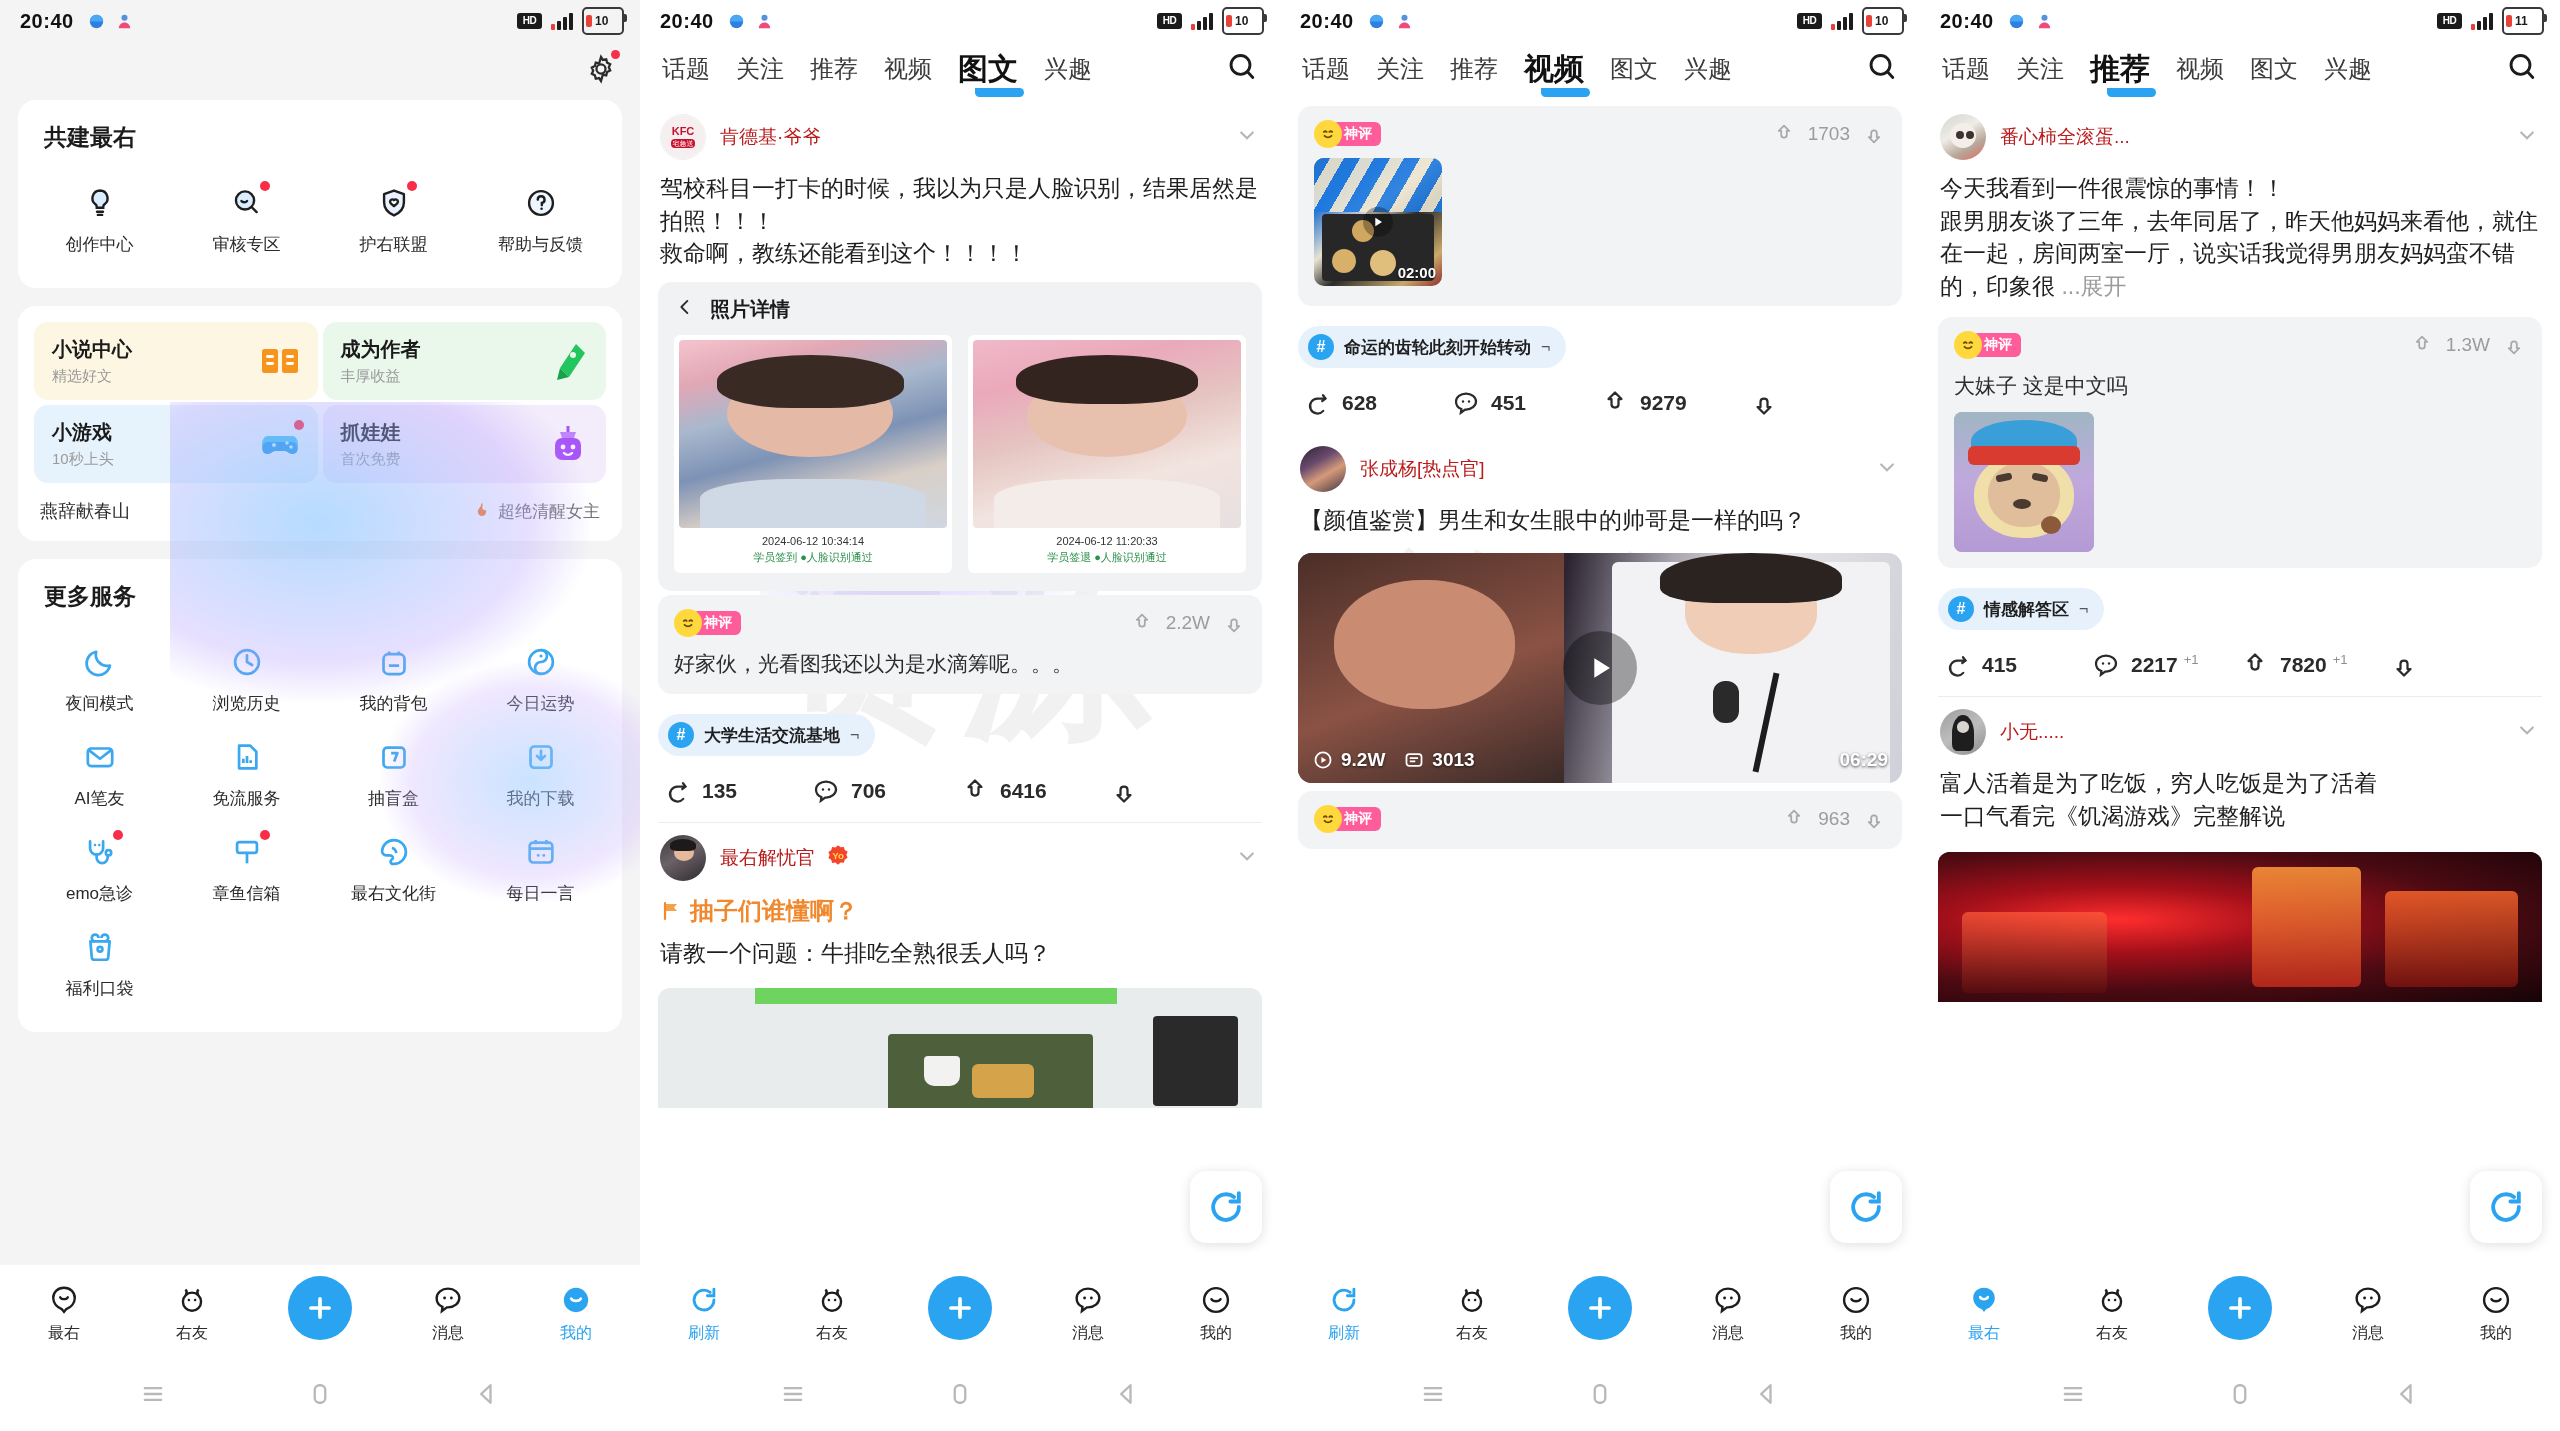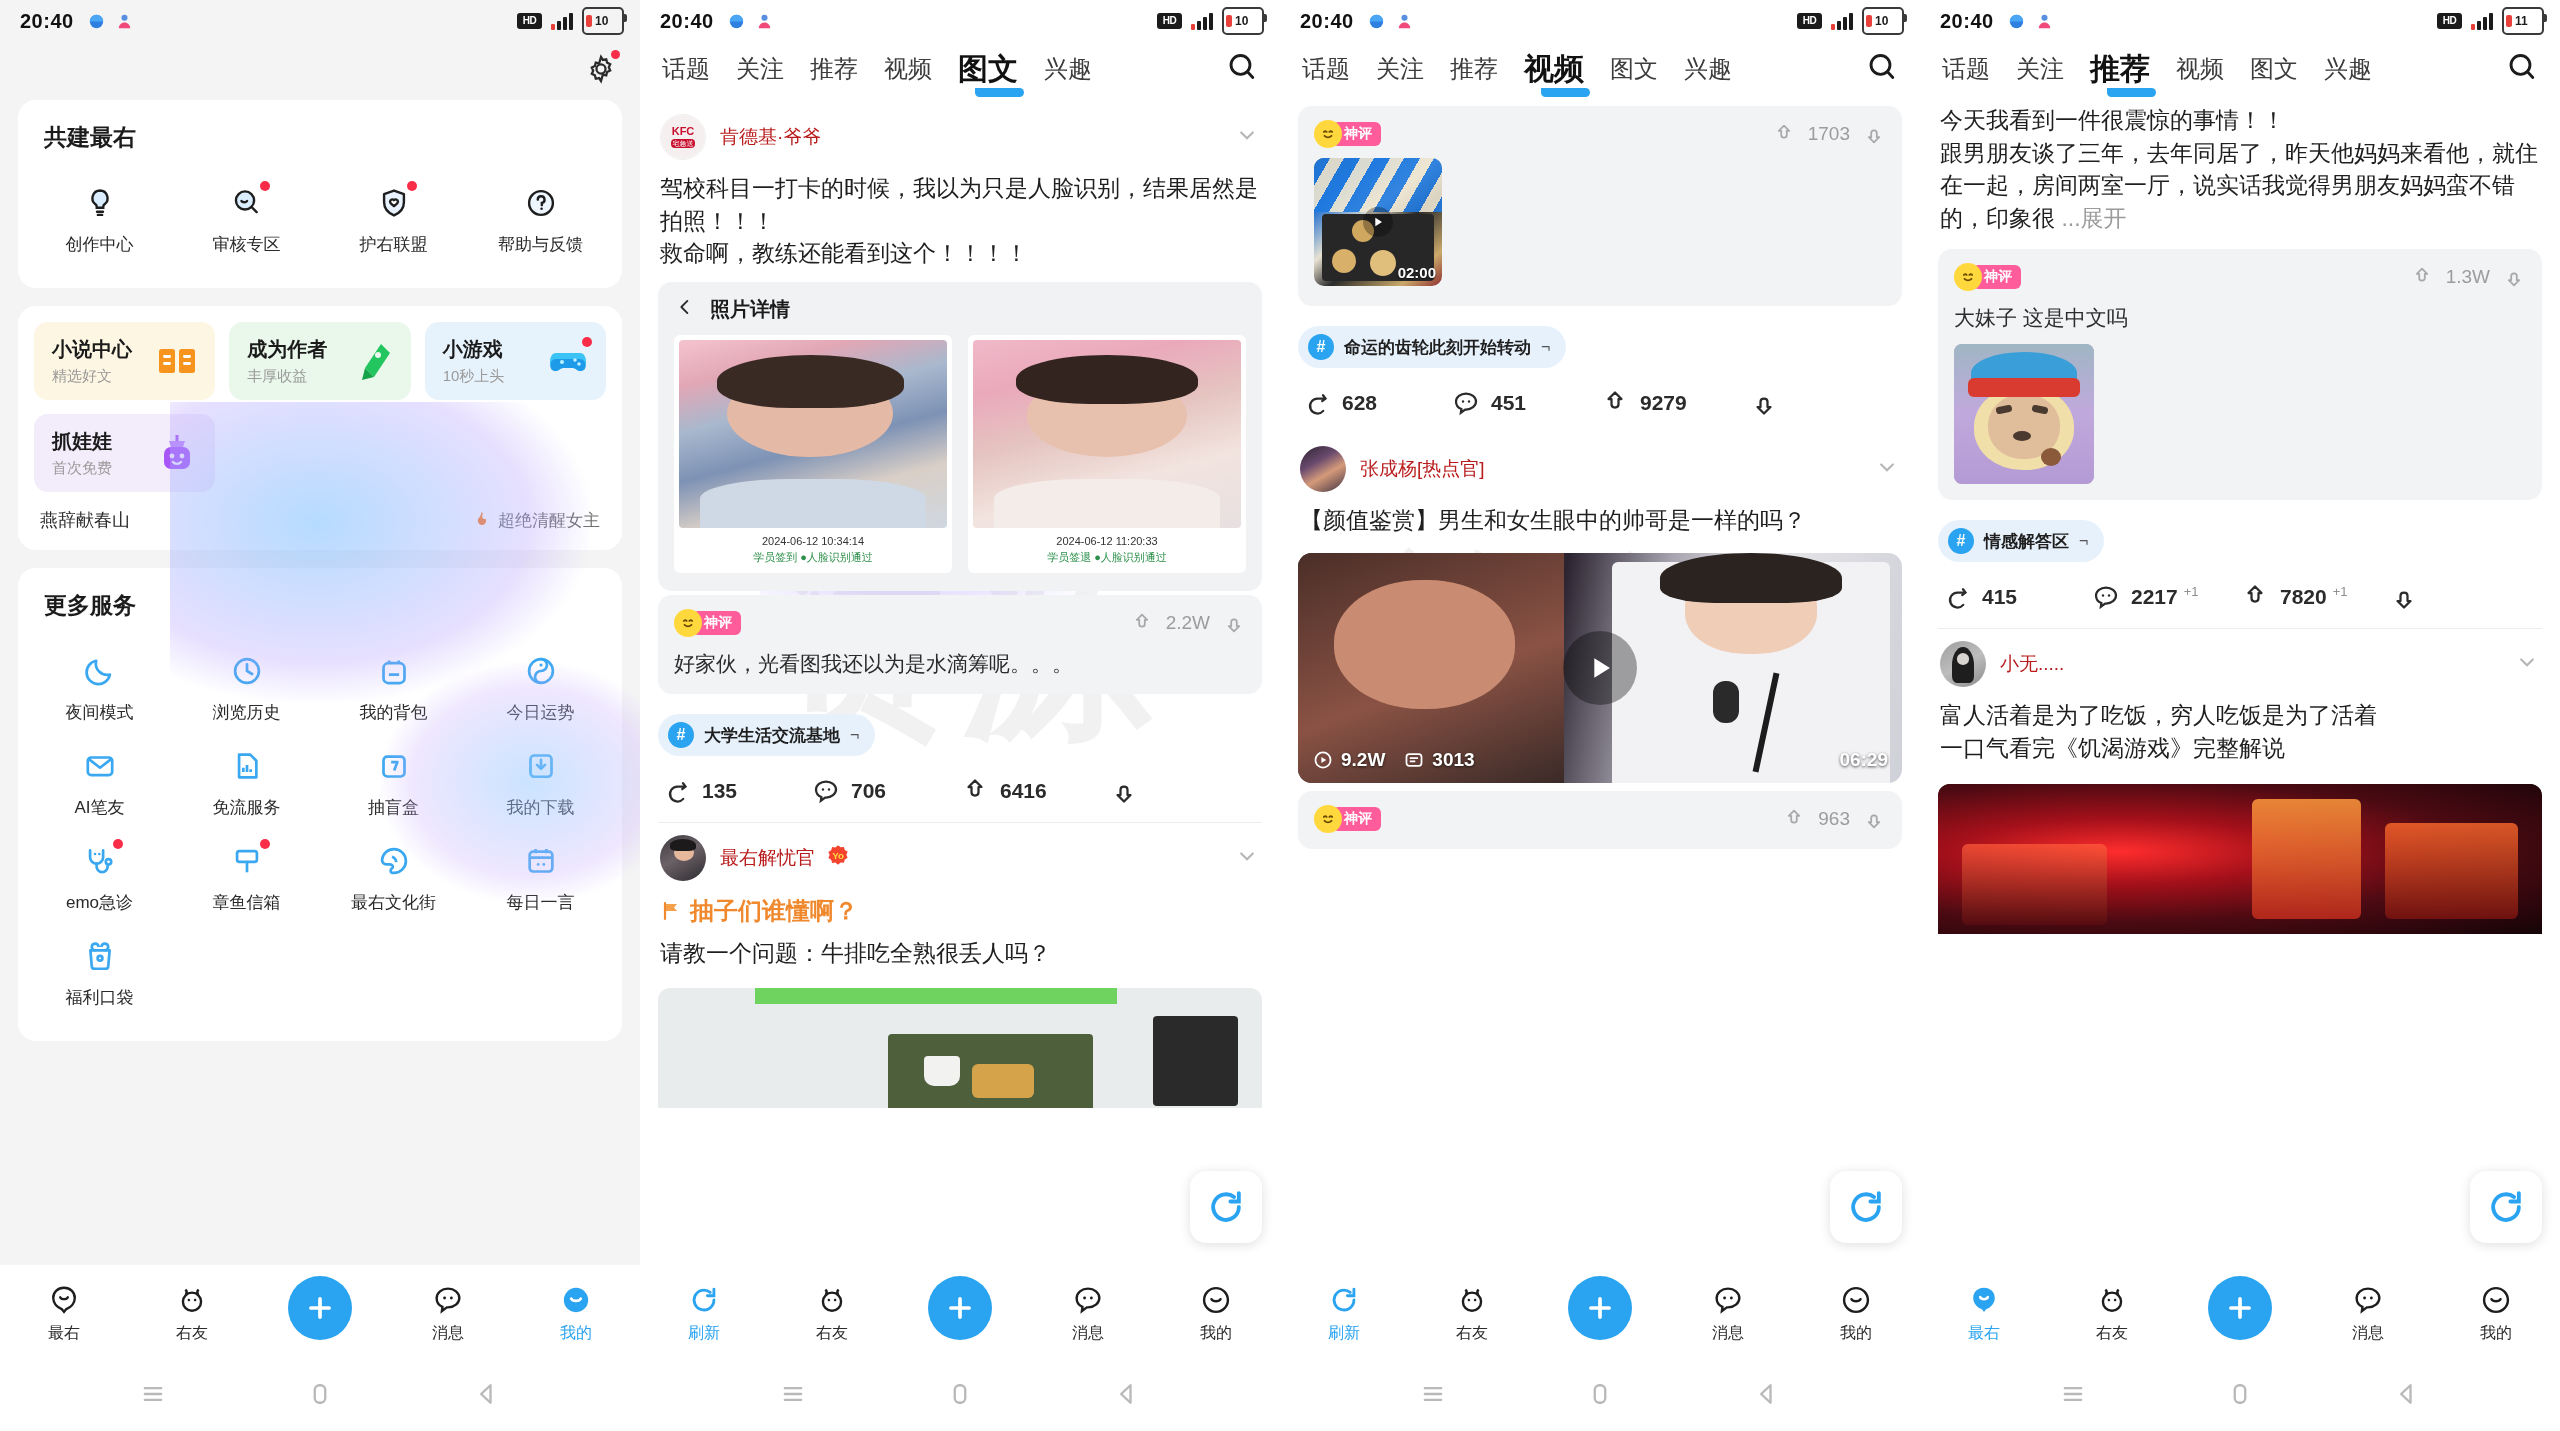--- a/index.html
+++ b/index.html
@@ -82,21 +82,21 @@
   .grid4 { display:grid; grid-template-columns: repeat(4,1fr); }
   .cell {
     display:flex; flex-direction:column; align-items:center; gap:10px;
     padding: 12px 0 10px 0;
   }
   .cell .ic-wrap { position:relative; width:40px; height:40px; display:flex; align-items:center; justify-content:center; }
   .cell .ic-dot { position:absolute; right:-3px; top:-2px; width:10px; height:10px; border-radius:50%; background:#fa2d48; }
   .cell .lbl { font-size: 17px; color:#2a2a2a; white-space:nowrap; }
 
   .promo-card { background:#fff; border-radius:18px; margin:0 18px 18px 18px; padding: 16px; }
-  .promo-grid { display:grid; grid-template-columns: 1fr 1fr 1fr; gap: 14px; }
+  .promo-grid { display:grid; grid-template-columns: 1fr 1fr; gap: 5px; }
   .promo {
     border-radius: 14px; padding: 16px 16px 16px 18px; height: 78px;
     display:flex; align-items:center; justify-content:space-between; position:relative;
   }
   .promo .txt .t1 { font-size: 20px; font-weight: bold; color:#1b1b1b; }
   .promo .txt .t2 { font-size: 15px; color:#9a9a9a; margin-top:4px; }
   .promo .pic { width:44px; height:44px; position:relative; flex:0 0 44px; }
   .promo .pic .dot { position:absolute; right:-2px; top:-2px; width:10px; height:10px; border-radius:50%; background:#fa2d48; }
   .promo-footer {
     display:flex; align-items:center; justify-content:space-between;
@@ -1141,20 +1141,31 @@
         <span class="tab">视频</span>
         <span class="tab">图文</span>
         <span class="tab">兴趣</span>
         <span class="search-btn"><svg width="36" height="36" viewBox="0 0 24 24" fill="none" stroke="#1b1b1b" stroke-width="1.9" stroke-linecap="round">
               <circle cx="11" cy="10.6" r="6.3"></circle>
               <path d="M15.8 15.4l3.4 3.6"></path>
             </svg></span>
       </div>
 
       <div class="post" style="position:relative;z-index:5;">
+        <div class="post-head">
+          <span class="avatar" style="background:linear-gradient(150deg,#cfd6d2 0%,#efece6 40%,#b7a79a 70%,#e3685c 100%);">
+            <span style="position:absolute;left:22%;top:20%;width:56%;height:54%;border-radius:50%;background:#f3efe8;"></span>
+            <span style="position:absolute;left:34%;top:36%;width:8px;height:8px;border-radius:50%;background:#3a3330;"></span>
+            <span style="position:absolute;left:56%;top:36%;width:8px;height:8px;border-radius:50%;background:#3a3330;"></span>
+          </span>
+          <span class="uname">番心柿全滚蛋...</span>
+          <span class="caret"><svg width="26" height="26" viewBox="0 0 24 24" fill="none" stroke="#b5b5b5" stroke-width="1.9" stroke-linecap="round">
+                <path d="M6.6 9.6L12 15l5.4-5.4"></path>
+              </svg></span>
+        </div>
         <div class="post-text" style="white-space:pre-line;"><span>今天我看到一件很震惊的事情！！
 跟男朋友谈了三年，去年同居了，昨天他妈妈来看他，就住在一起，房间两室一厅，说实话我觉得男朋友妈妈蛮不错的，印象很 </span><span class="more">...展开</span></div>
 
         <div class="god-card">
           <div class="god-row">
             <span class="god-badge">
               <span class="god-face">
                   <svg width="20" height="20" viewBox="0 0 24 24" stroke="#6b4b00" stroke-width="2.2" fill="none" stroke-linecap="round">
                     <path d="M7 9.5c1.2-1 2.4-1 3.4 0M13.6 9.5c1.2-1 2.4-1 3.4 0M7.8 14.2c2.4 2.2 6 2.2 8.4 0"></path>
                   </svg>

